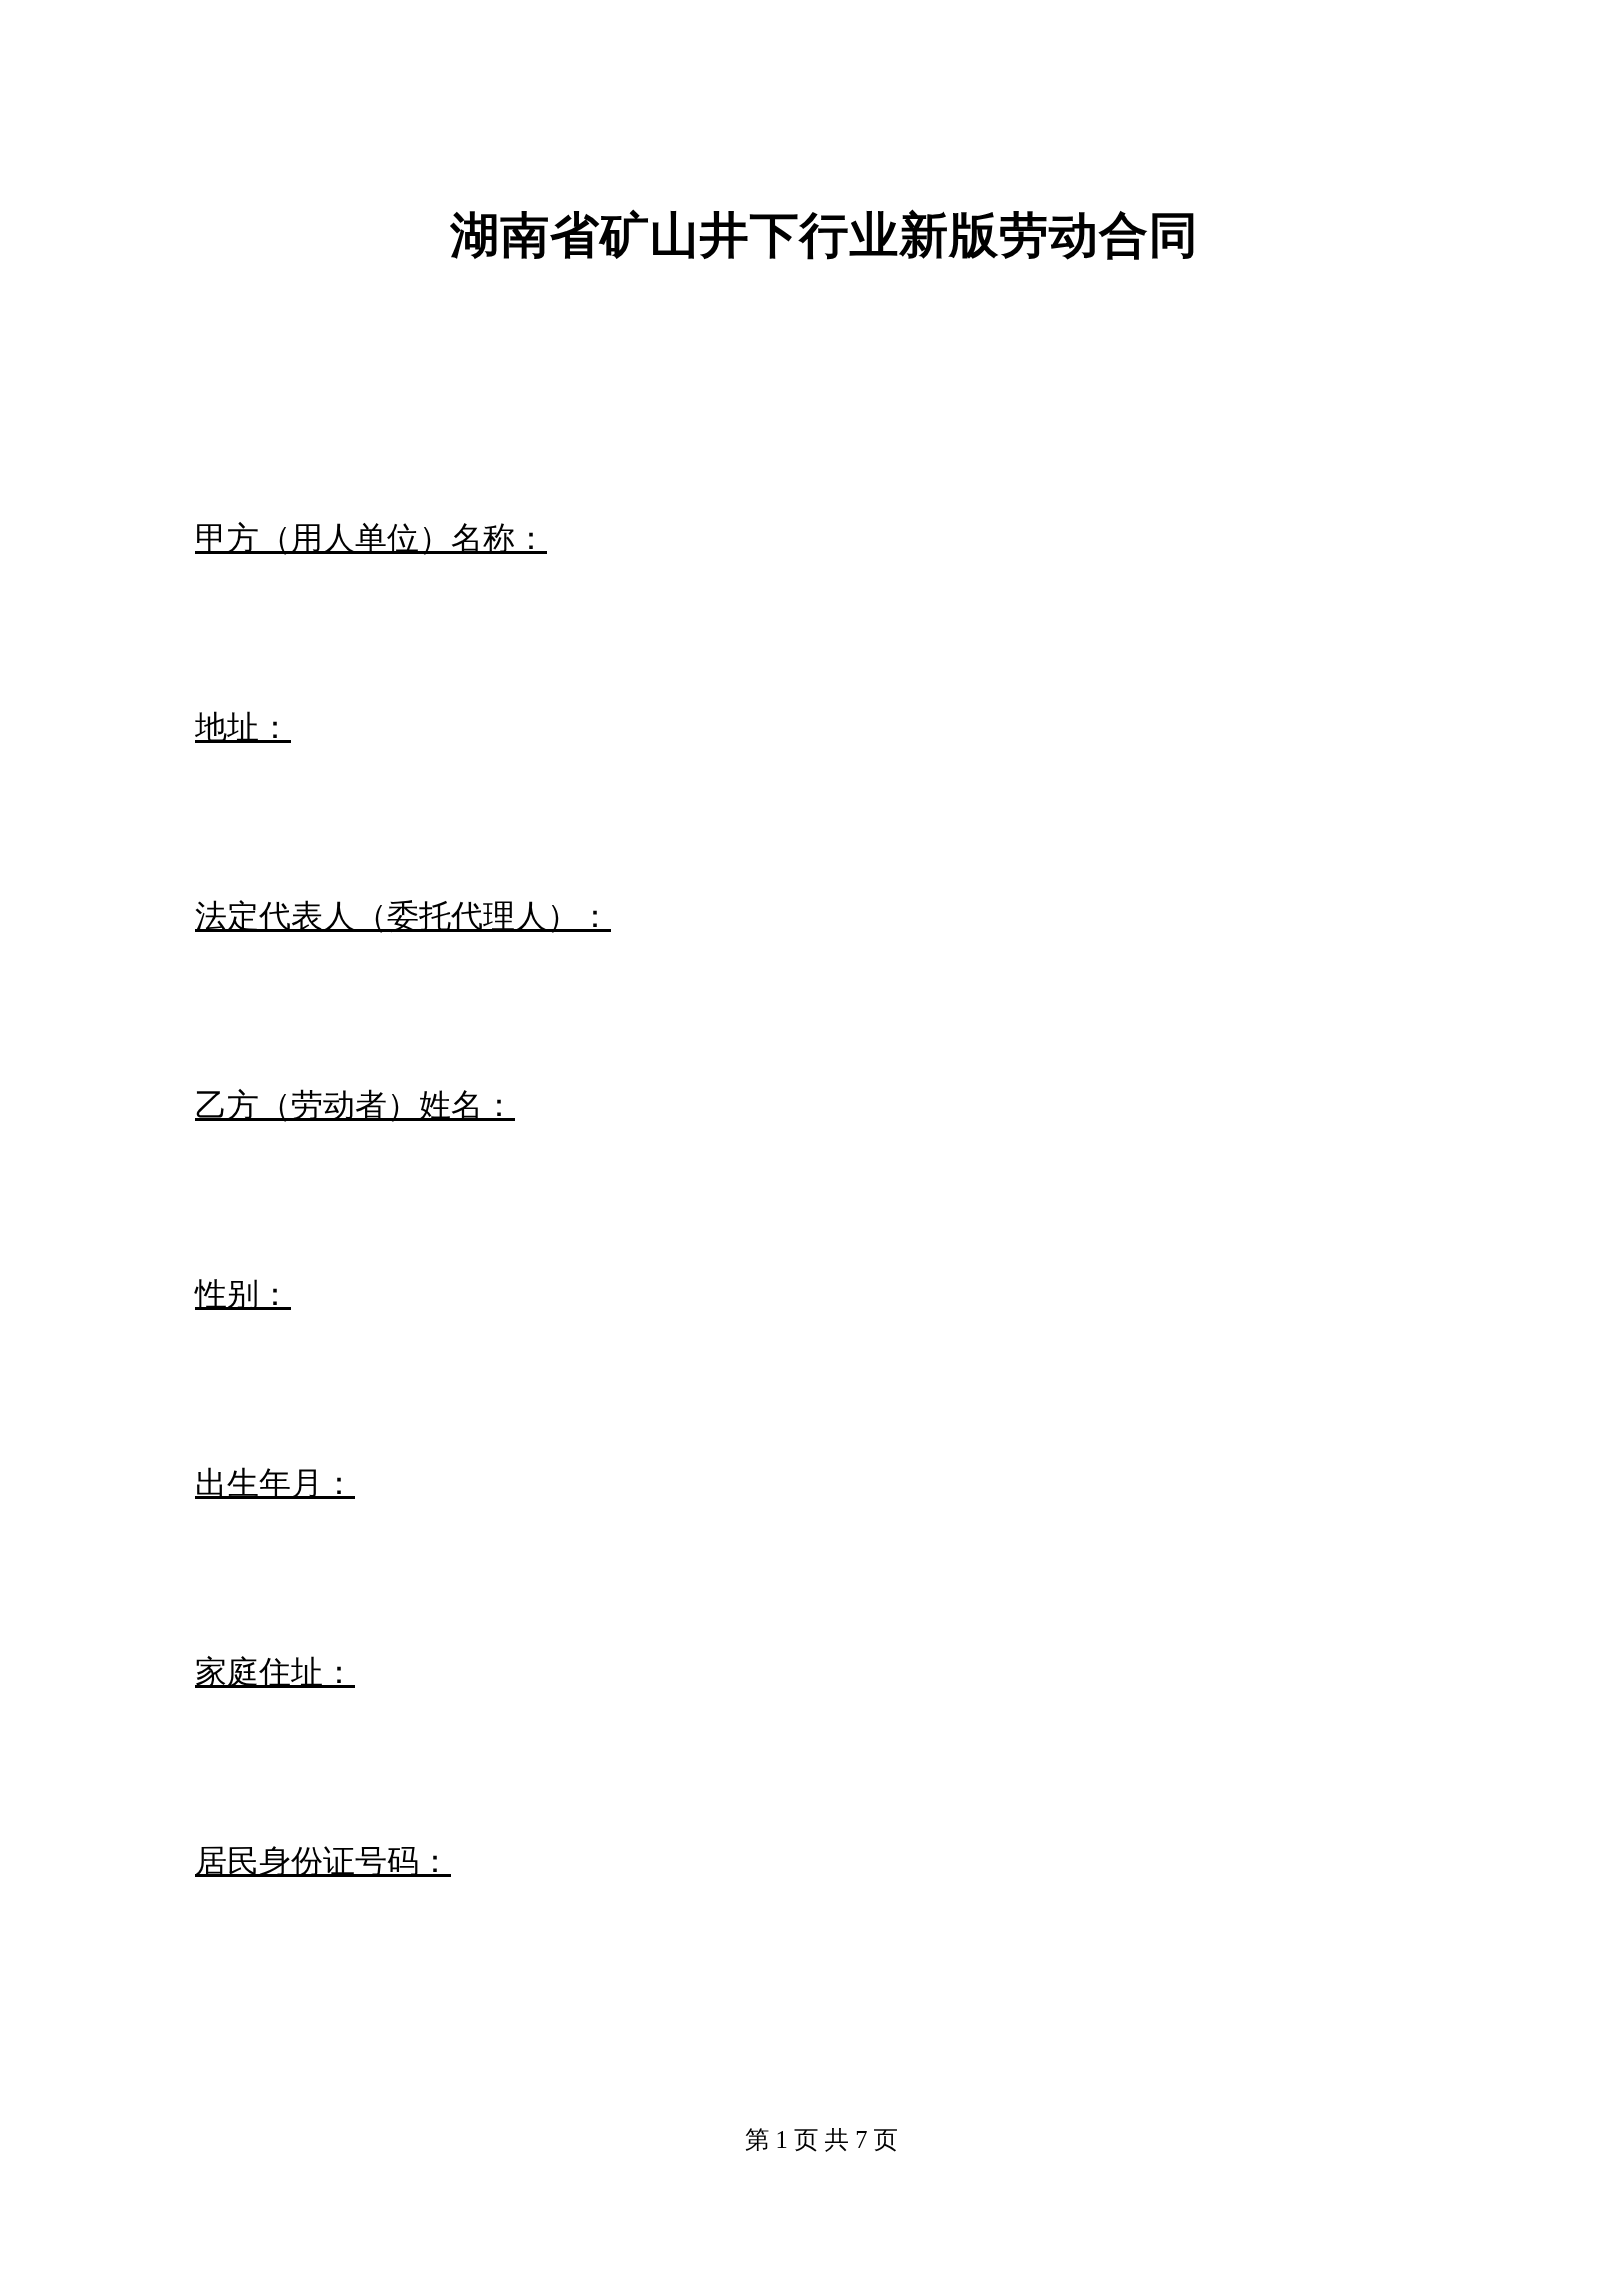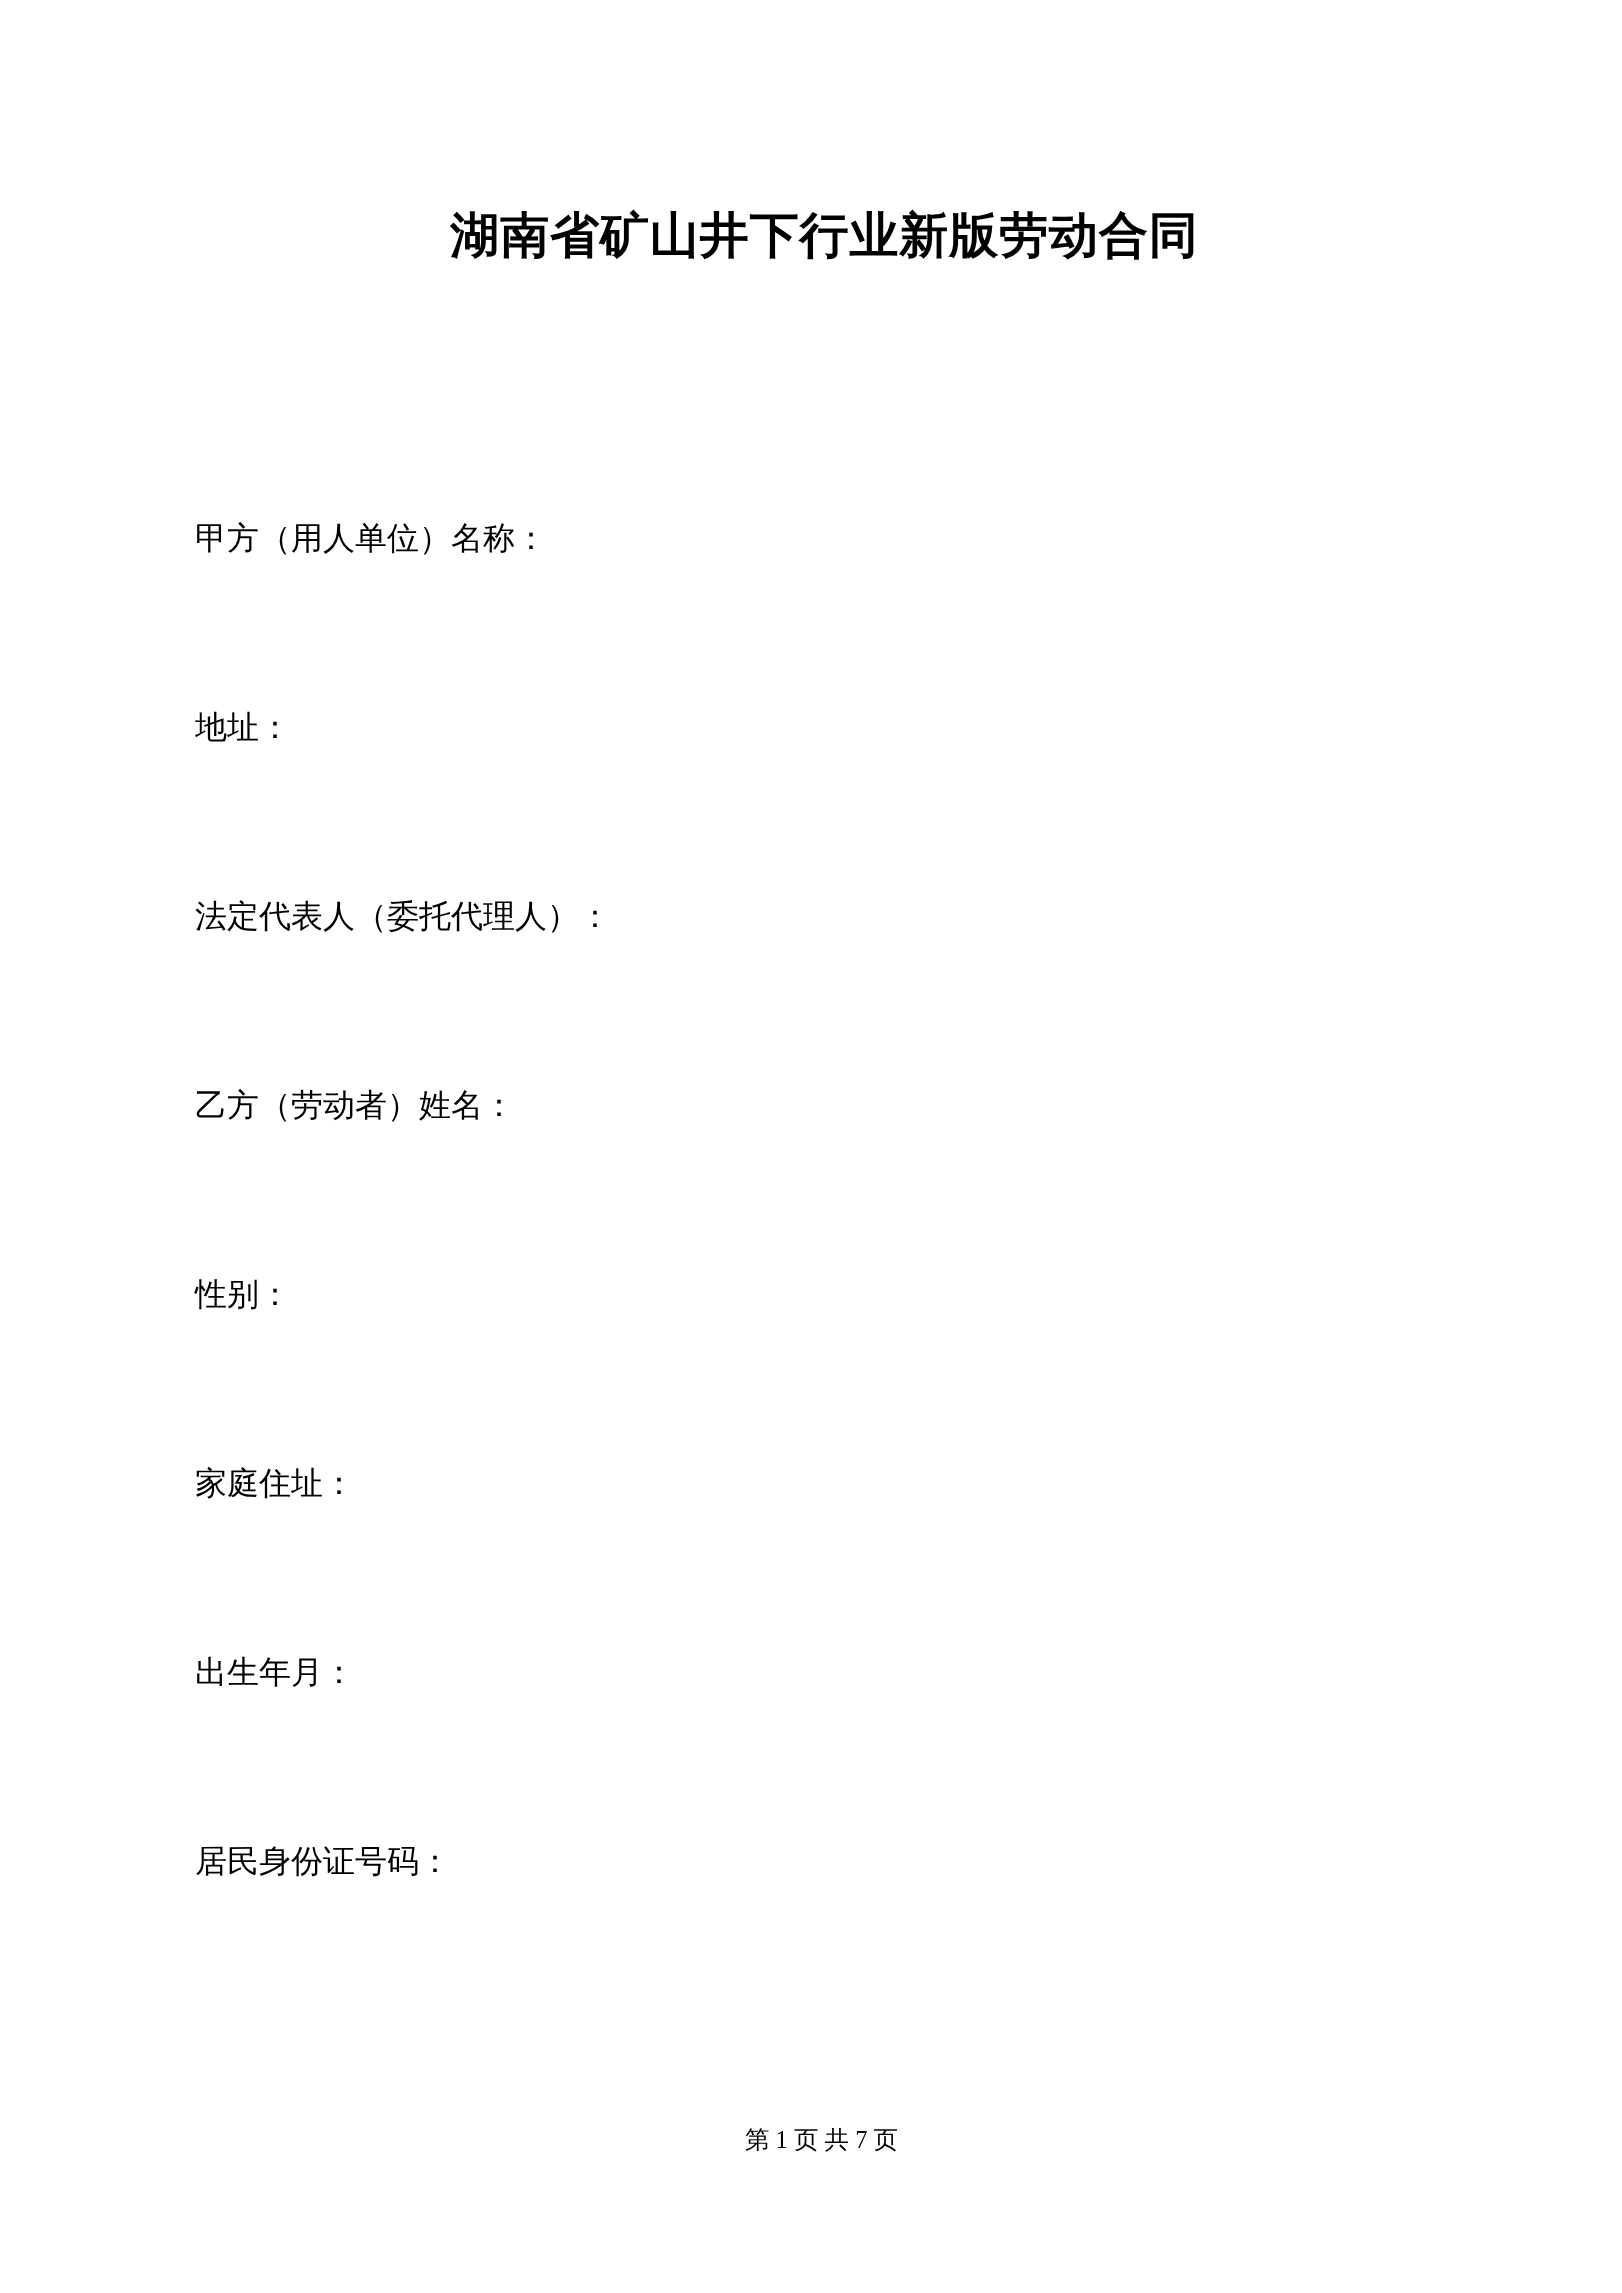--- a/index.html
+++ b/index.html
@@ -34,20 +34,21 @@
     top: 381px;
     left: 195px;
     width: 1236px;
     font-size: 32px;
     line-height: 63px;
     white-space: pre;
   }
   .doc-line {
     height: 63px;
     white-space: pre;
+    text-decoration: underline;
   }
   .doc-footer {
     position: absolute;
     top: 2124px;
     left: 0;
     width: 100%;
     text-align: center;
     font-size: 24.5px;
     line-height: 31px;
     white-space: pre;
@@ -60,22 +61,22 @@
 <div class="page">
 
   <div class="doc-title">湖南省矿山井下行业新版劳动合同</div>
 
   <div class="doc-content">
     <div class="doc-line">甲方（用人单位）名称：</div>
     <div class="doc-line">地址：</div>
     <div class="doc-line">法定代表人（委托代理人）：</div>
     <div class="doc-line">乙方（劳动者）姓名：</div>
     <div class="doc-line">性别：</div>
+    <div class="doc-line">出生年月：</div>
     <div class="doc-line">家庭住址：</div>
-    <div class="doc-line">出生年月：</div>
     <div class="doc-line">居民身份证号码：</div>
     
     
     
     
     
     
     
     
     

